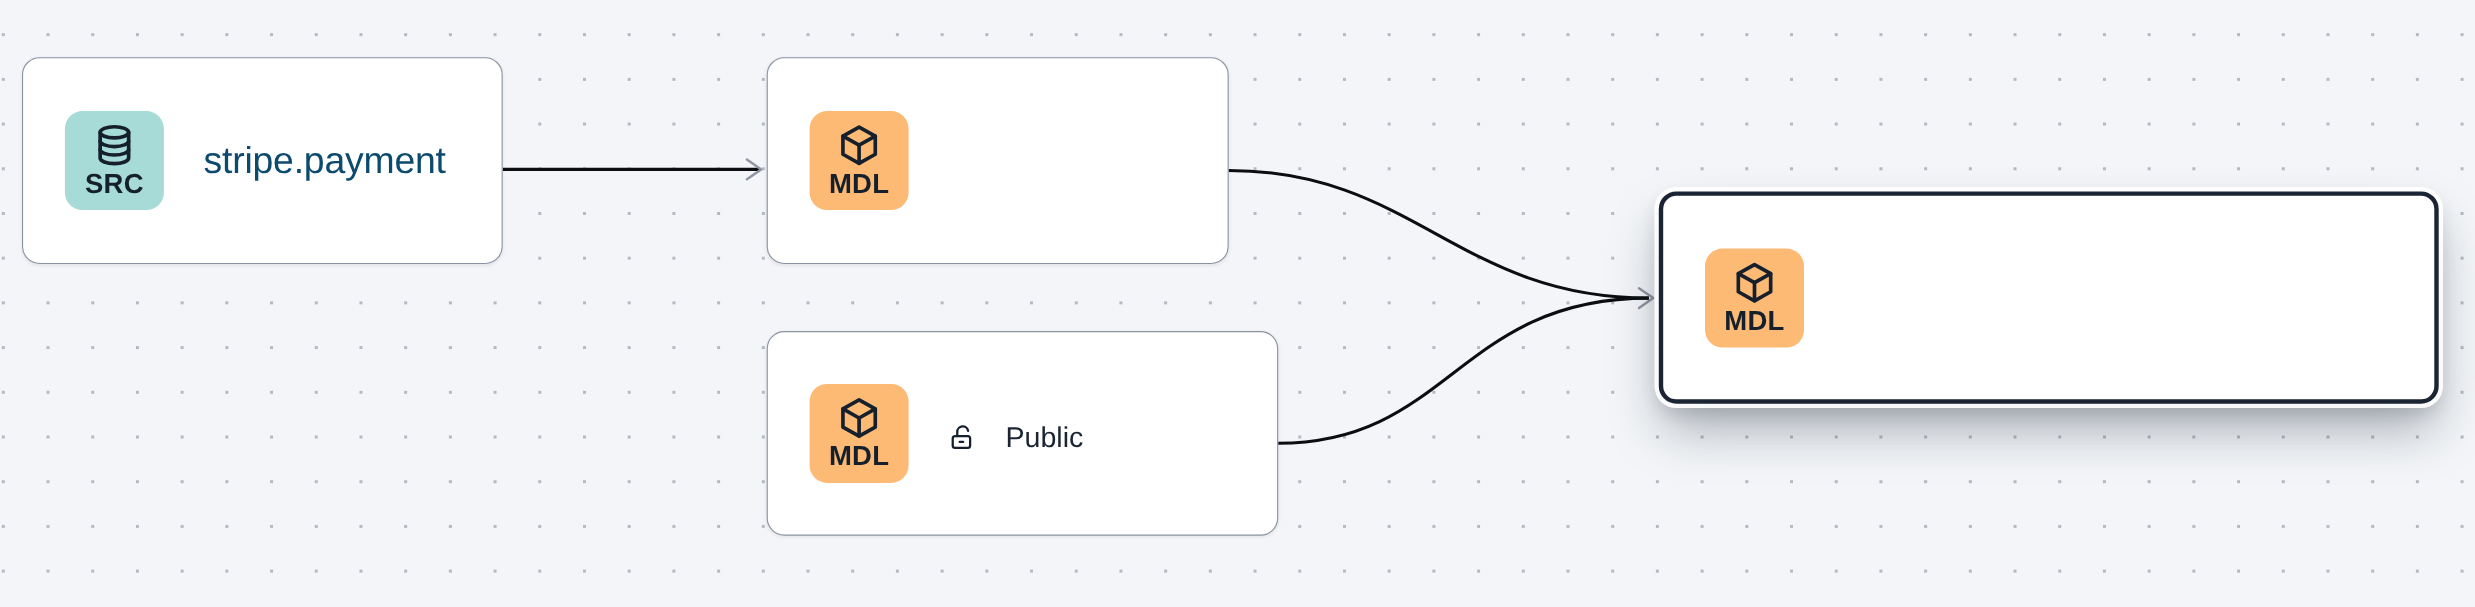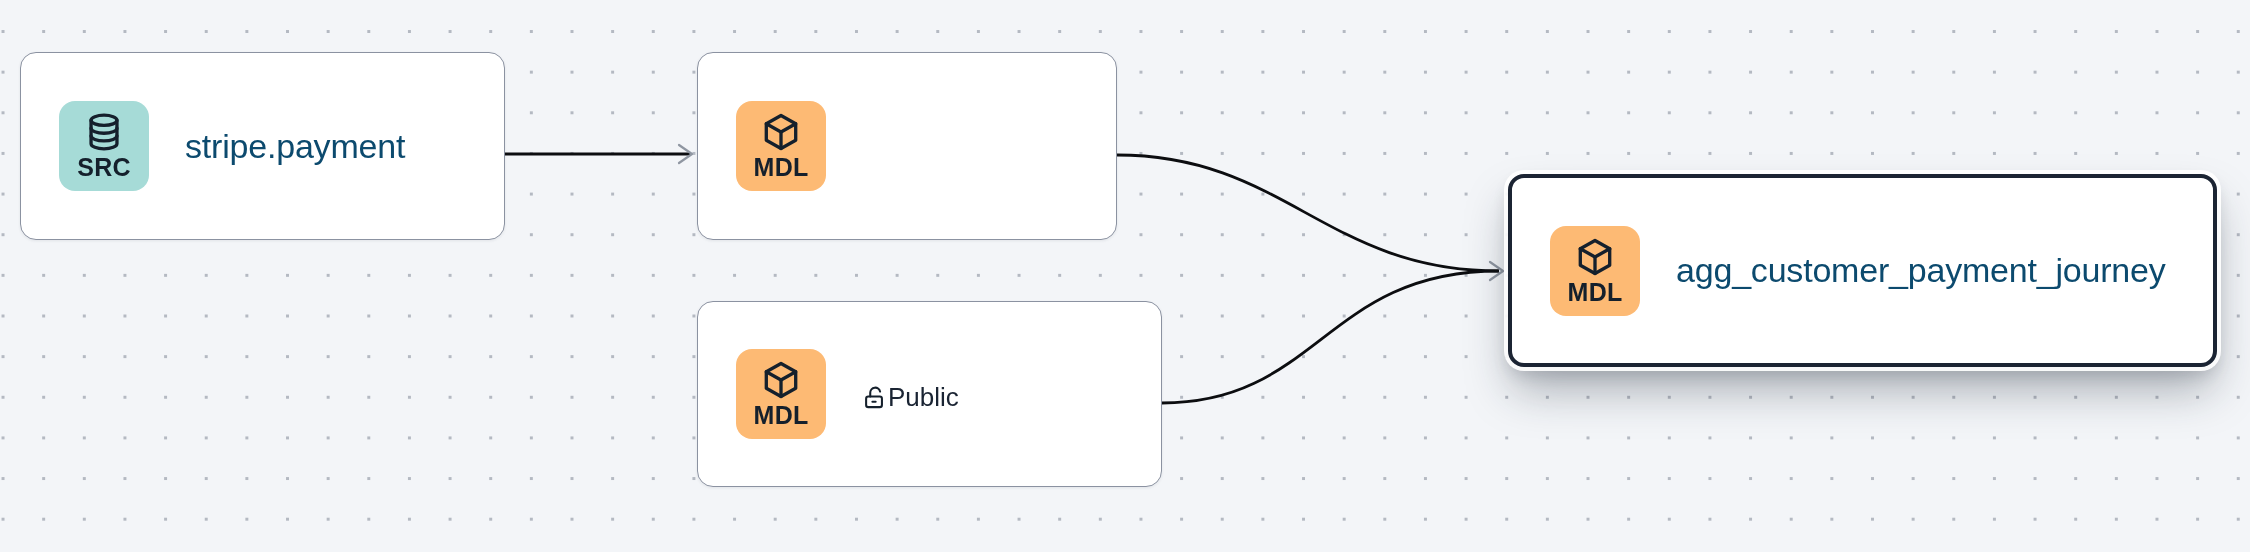--- a/index.html
+++ b/index.html
@@ -32,21 +32,21 @@
     box-shadow: 0 1px 3px rgba(27,36,51,0.08);
     cursor: pointer;
   }
   .node.selected {
     border: 4px solid #1b2433;
     box-shadow: 0 0 0 4px rgba(255,255,255,0.92),
                 0 26px 46px -4px rgba(27,36,51,0.35),
                 0 8px 16px rgba(27,36,51,0.14);
   }
 
-  #node-stripe-payment { left: 20px;   top: 52px;  width: 485px; height: 188px; }
+  #node-stripe-payment { left: 20px;   top: 52px;  width: 437px; height: 188px; }
   #node-stg-payments   { left: 697px;  top: 52px;  width: 420px; height: 188px; }
   #node-fct-orders     { left: 697px;  top: 301px; width: 465px; height: 186px; }
   #node-agg-journey    { left: 1508px; top: 174px; width: 709px; height: 193px; }
 
   
   .badge {
     width: 90px; height: 90px; flex: none;
     margin-left: 38px; border-radius: 16px;
     display: flex; flex-direction: column; align-items: center; justify-content: center;
   }
@@ -58,21 +58,21 @@
     color: #15202c; letter-spacing: 0.2px; margin-top: 1px;
   }
 
   
   .texts { margin-left: 36px; display: flex; flex-direction: column; min-width: 0; }
   .title {
     font-size: 34px; font-weight: 500; color: #0c4a6e;
     white-space: nowrap; letter-spacing: -0.2px;
   }
   .subtitle {
-    display: flex; align-items: center; gap: 0;
+    display: flex; align-items: center; gap: 26px;
     margin-top: 7px; font-size: 26px; font-weight: 400; color: #1a2433;
   }
   .subtitle svg { width: 26px; height: 26px; display: block; flex: none; }
 
   .icon-stroke { stroke: #15202c; fill: none; stroke-width: 1.9; stroke-linecap: round; stroke-linejoin: round; }
 </style>
 </head>
 <body>
 
 <div class="canvas">
@@ -134,18 +134,15 @@
 
   <div class="node selected" id="node-agg-journey">
     <div class="badge mdl">
       <svg viewBox="0 0 24 24">
         <path class="icon-stroke" d="M12 2.6 L20.4 7.3 V16.7 L12 21.4 L3.6 16.7 V7.3 Z"></path>
         <path class="icon-stroke" d="M3.6 7.3 L12 12 L20.4 7.3"></path>
         <path class="icon-stroke" d="M12 12 V21.4"></path>
       </svg>
       <span class="badge-label">MDL</span>
     </div>
-    <div class="texts">
-      <div class="title">agg_customer_payment_journey</div>
-    </div>
   </div>
 
 </div>
 
 </body></html>

